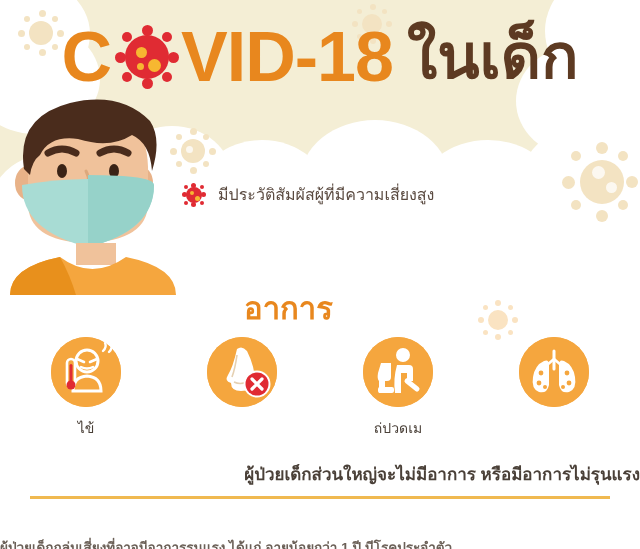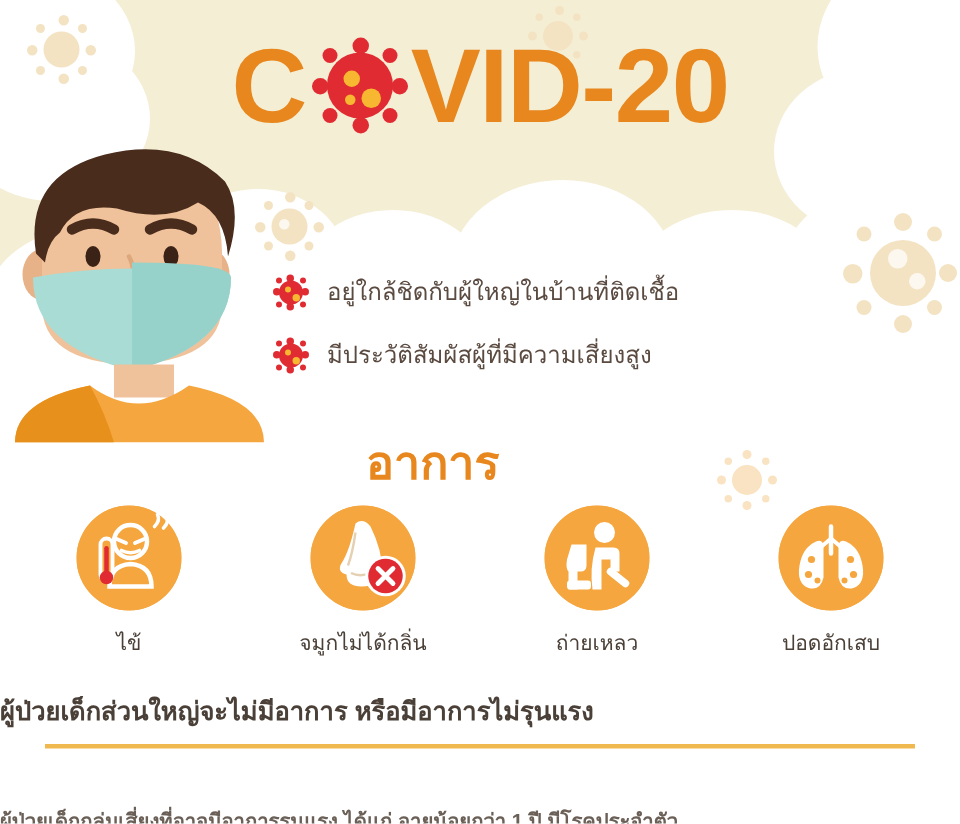--- a/index.html
+++ b/index.html
@@ -60,21 +60,21 @@
 
   
   .sym-title{position:absolute;left:0;top:283px;width:577px;text-align:center;
     font-size:31px;font-weight:bold;color:#e8871e;}
   .sym-row{position:absolute;left:0;top:337px;width:640px;display:flex;justify-content:space-around;align-items:flex-start;padding:0 14px;box-sizing:border-box;gap:12px;}
   .sym{width:112px;text-align:center;}
   .sym-circle{width:70px;height:70px;border-radius:50%;background:#f5a63e;margin:0 auto;position:relative;}
   .sym-label{margin-top:10px;font-size:14px;color:#4a4038;white-space:nowrap;}
 
   
-  .note1{position:absolute;left:0;top:460px;width:640px;text-align:left;
+  .note1{position:absolute;left:0;top:460px;width:640px;text-align:right;
     font-size:17px;font-weight:bold;color:#4a4038;}
   .divider{position:absolute;left:30px;top:496px;width:580px;height:3px;background:#f0b950;}
   .note2{position:absolute;left:0;top:536px;width:640px;text-align:left;
     font-size:13.5px;color:#6b6057;font-weight:bold;}
 </style>
 </head>
 <body>
 
 <div id="poster">
 
@@ -180,55 +180,40 @@
       <span class="vsp" style="left:0;top:27px;width:11px;height:11px;"></span>
       <span class="vsp" style="left:53px;top:27px;width:11px;height:11px;"></span>
       <span class="vsp" style="left:7px;top:7px;width:10px;height:10px;"></span>
       <span class="vsp" style="left:47px;top:7px;width:10px;height:10px;"></span>
       <span class="vsp" style="left:7px;top:47px;width:10px;height:10px;"></span>
       <span class="vsp" style="left:47px;top:47px;width:10px;height:10px;"></span>
       <span class="vdot" style="left:21px;top:22px;width:11px;height:11px;"></span>
       <span class="vdot" style="left:33px;top:34px;width:13px;height:13px;"></span>
       <span class="vdot" style="left:22px;top:38px;width:7px;height:7px;"></span>
     </span>
-    <span class="t-vid">VID-20</span>
+    <span class="t-vid">VID-18</span>
+    <span class="t-thai">ในเด็ก</span>
   </div>
 
 
   <div class="bullets">
     <div class="bullet">
       <span class="bvirus">
         <span class="bc"></span>
         <span class="bs" style="left:9px;top:0;"></span>
         <span class="bs" style="left:9px;top:19px;"></span>
         <span class="bs" style="left:0;top:9px;"></span>
         <span class="bs" style="left:19px;top:9px;"></span>
         <span class="bs" style="left:2px;top:2px;width:4px;height:4px;"></span>
         <span class="bs" style="left:18px;top:2px;width:4px;height:4px;"></span>
         <span class="bs" style="left:2px;top:18px;width:4px;height:4px;"></span>
         <span class="bs" style="left:18px;top:18px;width:4px;height:4px;"></span>
         <span class="bd" style="left:8px;top:8px;"></span>
         <span class="bd" style="left:13px;top:13px;width:5px;height:5px;"></span>
       </span>
-      <span class="bullet-text">อยู่ใกล้ชิดกับผู้ใหญ่ในบ้านที่ติดเชื้อ</span>
-    </div>
-    <div class="bullet">
-      <span class="bvirus">
-        <span class="bc"></span>
-        <span class="bs" style="left:9px;top:0;"></span>
-        <span class="bs" style="left:9px;top:19px;"></span>
-        <span class="bs" style="left:0;top:9px;"></span>
-        <span class="bs" style="left:19px;top:9px;"></span>
-        <span class="bs" style="left:2px;top:2px;width:4px;height:4px;"></span>
-        <span class="bs" style="left:18px;top:2px;width:4px;height:4px;"></span>
-        <span class="bs" style="left:2px;top:18px;width:4px;height:4px;"></span>
-        <span class="bs" style="left:18px;top:18px;width:4px;height:4px;"></span>
-        <span class="bd" style="left:8px;top:8px;"></span>
-        <span class="bd" style="left:13px;top:13px;width:5px;height:5px;"></span>
-      </span>
       <span class="bullet-text">มีประวัติสัมผัสผู้ที่มีความเสี่ยงสูง</span>
     </div>
   </div>
 
   <div class="sym-title">อาการ</div>
 
   <div class="sym-row">
 
     <div class="sym">
       <div class="sym-circle">
@@ -252,55 +237,53 @@
         <svg width="70" height="70" viewBox="0 0 70 70">
           <circle cx="35" cy="35" r="35" fill="#f5a63e"></circle>
           <path d="M30 12 Q26 30 21 38 Q17 44 24 46 Q24 54 34 54 Q46 54 48 45 Q48 30 40 14 Q35 8 30 12 Z" fill="#fff"></path>
           <path d="M30 18 Q28 32 25 40" stroke="#e5d0b2" stroke-width="1.6" fill="none"></path>
           <path d="M27 45 Q33 48 40 45" stroke="#e5d0b2" stroke-width="1.6" fill="none"></path>
           <circle cx="50" cy="47" r="13.5" fill="#fff"></circle>
           <circle cx="50" cy="47" r="11.5" fill="#e02b33"></circle>
           <path d="M45 42 L55 52 M55 42 L45 52" stroke="#fff" stroke-width="3.2" stroke-linecap="round"></path>
         </svg>
       </div>
-      <div class="sym-label">จมูกไม่ได้กลิ่น</div>
     </div>
 
 
     <div class="sym">
       <div class="sym-circle">
         <svg width="70" height="70" viewBox="0 0 70 70">
           <circle cx="35" cy="35" r="35" fill="#f5a63e"></circle>
           <circle cx="40" cy="18" r="7" fill="#fff"></circle>
           <path d="M34 28 L46 28 Q50 28 50 32 L50 44 L44 44 L44 36 L38 36 L38 56 L32 56 Q30 42 34 28 Z" fill="#fff"></path>
           <path d="M44 44 L54 52" stroke="#fff" stroke-width="5" stroke-linecap="round"></path>
           <path d="M18 26 L28 26 L28 40 Q28 44 24 44 L22 44 L22 56 L16 56 L16 44 Q14 42 15 36 Z" fill="#fff"></path>
           <rect x="15" y="50" width="16" height="6" rx="2" fill="#fff"></rect>
         </svg>
       </div>
-      <div class="sym-label">ถ่ายเหลว</div>
+      <div class="sym-label">ถ่ปวดเม</div>
     </div>
 
     <div class="sym">
       <div class="sym-circle">
         <svg width="70" height="70" viewBox="0 0 70 70">
           <circle cx="35" cy="35" r="35" fill="#f5a63e"></circle>
           <path d="M35 14 L35 32" stroke="#fff" stroke-width="3" stroke-linecap="round"></path>
           <path d="M35 22 L28 28 M35 22 L42 28" stroke="#fff" stroke-width="2.6" stroke-linecap="round"></path>
           <path d="M30 28 Q30 22 25 24 Q16 28 14 40 Q12 52 20 55 Q28 57 30 48 Z" fill="#fff"></path>
           <path d="M40 28 Q40 22 45 24 Q54 28 56 40 Q58 52 50 55 Q42 57 40 48 Z" fill="#fff"></path>
           <circle cx="22" cy="36" r="2.4" fill="#f5a63e"></circle>
           <circle cx="20" cy="46" r="2.4" fill="#f5a63e"></circle>
           <circle cx="26" cy="50" r="2" fill="#f5a63e"></circle>
           <circle cx="48" cy="36" r="2.4" fill="#f5a63e"></circle>
           <circle cx="50" cy="46" r="2.4" fill="#f5a63e"></circle>
           <circle cx="44" cy="50" r="2" fill="#f5a63e"></circle>
         </svg>
       </div>
-      <div class="sym-label">ปอดอักเสบ</div>
     </div>
 
   </div>
 
   <div class="note1">ผู้ป่วยเด็กส่วนใหญ่จะไม่มีอาการ หรือมีอาการไม่รุนแรง</div>
   <div class="divider"></div>
   <div class="note2">ผู้ป่วยเด็กกลุ่มเสี่ยงที่อาจมีอาการรุนแรง ได้แก่ อายุน้อยกว่า 1 ปี มีโรคประจำตัว</div>
 
 </div>
 

